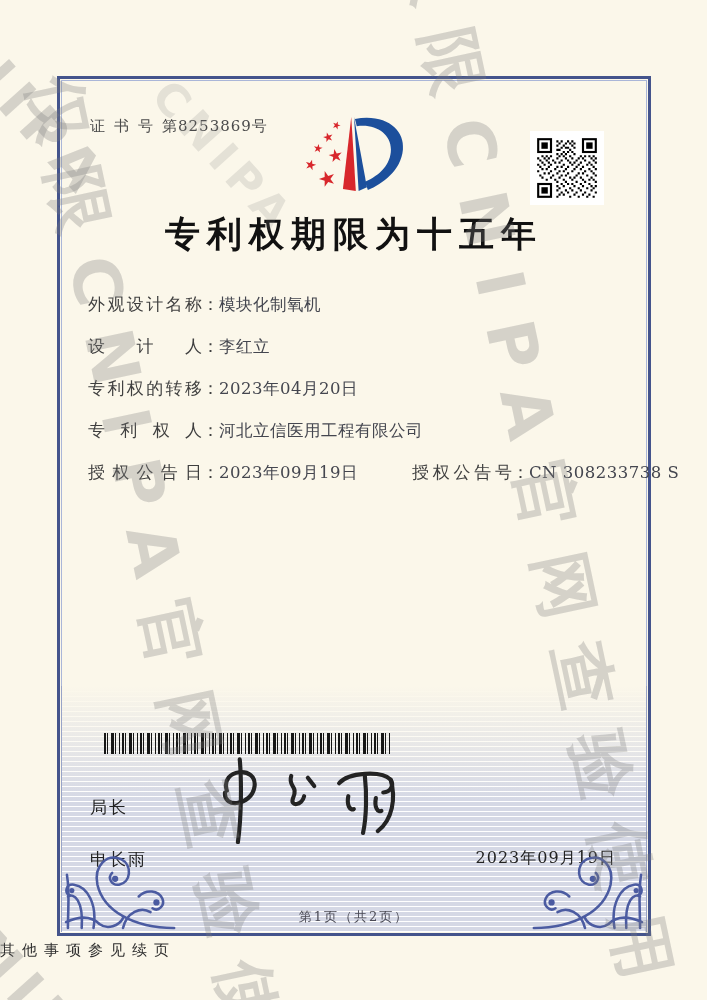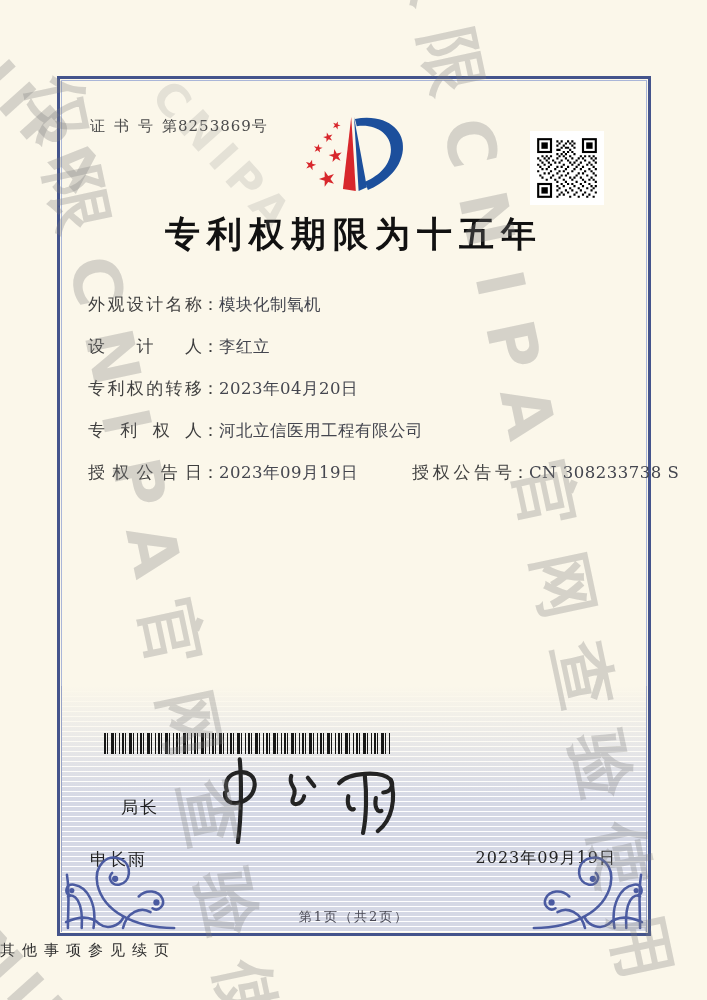--- a/index.html
+++ b/index.html
@@ -62,21 +62,21 @@
     pointer-events:none;
   }
   .panel>*{position:absolute;z-index:2;}
   .barcode{
     left:42px;top:47px;width:288px;height:21px;
     background:repeating-linear-gradient(90deg,
       #161616 0 2px,transparent 2px 3px,#161616 3px 4px,transparent 4px 7px,
       #161616 7px 10px,transparent 10px 11px,#161616 11px 12px,transparent 12px 15px,
       #161616 15px 16px,transparent 16px 18px);
   }
-  .sig-role{left:28px;top:110px;font-size:17px;letter-spacing:2px;color:#222;margin-left:31px;}
+  .sig-role{left:28px;top:110px;font-size:17px;letter-spacing:2px;color:#222;}
   .sig-name{left:28px;top:143px;font-size:17px;letter-spacing:2px;color:#222;margin-top:19px;}
   .sig-script{left:132px;top:66px;}
   .panel-date{right:30px;top:162px;font-size:16px;color:#222;letter-spacing:1px;}
   .pagination{bottom:6px;left:0;width:100%;text-align:center;font-size:13px;color:#4a4a55;letter-spacing:2px;}
   .flourish{bottom:2px;width:118px;height:128px;}
   .flourish.fl-left{left:2px;}
   .flourish.fl-right{right:2px;transform:scaleX(-1);}
   
   .footer-note{
     position:absolute;top:941px;width:100%;z-index:2;

